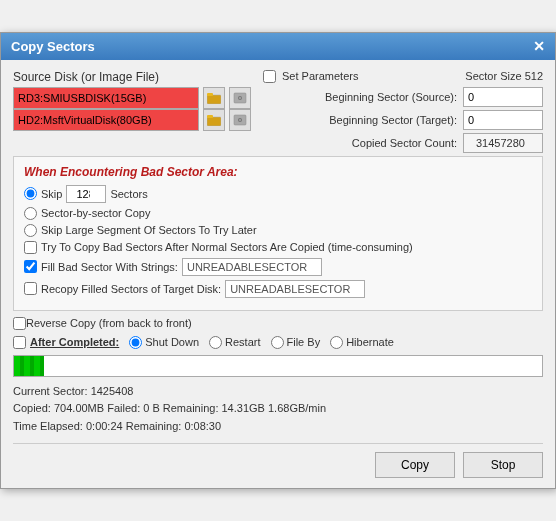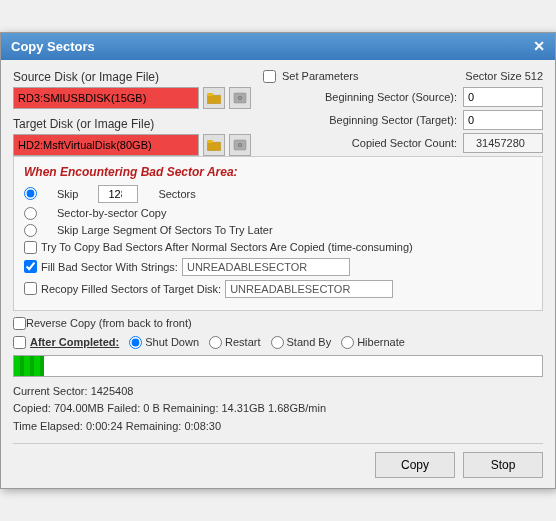--- a/index.html
+++ b/index.html
@@ -122,21 +122,21 @@
     }
     .bad-sector-title {
       font-weight: bold;
       margin-bottom: 6px;
       color: #b91c1c;
       font-style: italic;
     }
     .radio-row {
       display: flex;
       align-items: center;
-      gap: 20px;
+      gap: 4px;
       margin-bottom: 4px;
     }
     .radio-row input[type="radio"] {
       margin: 0;
     }
     .radio-row input[type="number"] {
       width: 40px;
       height: 18px;
       border: 1px solid #aaa;
       font-size: 11px;
@@ -146,21 +146,21 @@
     .checkbox-row {
       display: flex;
       align-items: center;
       gap: 4px;
       margin-bottom: 4px;
     }
     .checkbox-row input[type="checkbox"] {
       margin: 0;
     }
     .fill-input {
-      width: 168px;
+      width: 140px;
       height: 18px;
       border: 1px solid #aaa;
       background: white;
       padding: 2px 4px;
       font-size: 11px;
       color: #555;
     }
     .reverse-row {
       display: flex;
       align-items: center;
@@ -261,21 +261,20 @@
           </button>
           <button class="icon-btn">
             <svg width="14" height="12" viewBox="0 0 14 12">
               <rect x="1" y="1" width="12" height="10" rx="1" fill="#aaa" stroke="#888" stroke-width="0.5"></rect>
               <circle cx="7" cy="6" r="2" fill="#777"></circle>
               <circle cx="7" cy="6" r="0.8" fill="#ccc"></circle>
             </svg>
           </button>
         </div>
 
-        <div class="disk-label" style="margin-top:8px;">Target Disk (or Image File)</div>
         <div class="disk-controls">
           <input class="disk-input" type="text" value="HD2:MsftVirtualDisk(80GB)" style="">
           <button class="icon-btn">
             <svg width="14" height="12" viewBox="0 0 14 12">
               <rect x="0" y="3" width="14" height="9" rx="1" fill="#d4a017" stroke="#aaa" stroke-width="0.5"></rect>
               <rect x="0" y="1" width="6" height="3" rx="1" fill="#e8b820"></rect>
             </svg>
           </button>
           <button class="icon-btn">
             <svg width="14" height="12" viewBox="0 0 14 12">
@@ -359,21 +358,21 @@
       <div class="radio-option">
         <input type="radio" name="after_action" checked="" style="">
         <label>Shut Down</label>
       </div>
       <div class="radio-option">
         <input type="radio" name="after_action" style="">
         <label>Restart</label>
       </div>
       <div class="radio-option">
         <input type="radio" name="after_action" style="">
-        <label>Stand By</label>
+        <label>File By</label>
       </div>
       <div class="radio-option">
         <input type="radio" name="after_action" style="">
         <label>Hibernate</label>
       </div>
     </div>
 
     <div class="progress-bar-container">
       <div class="progress-bar-stripes" style="width:30px;"></div>
     </div>

